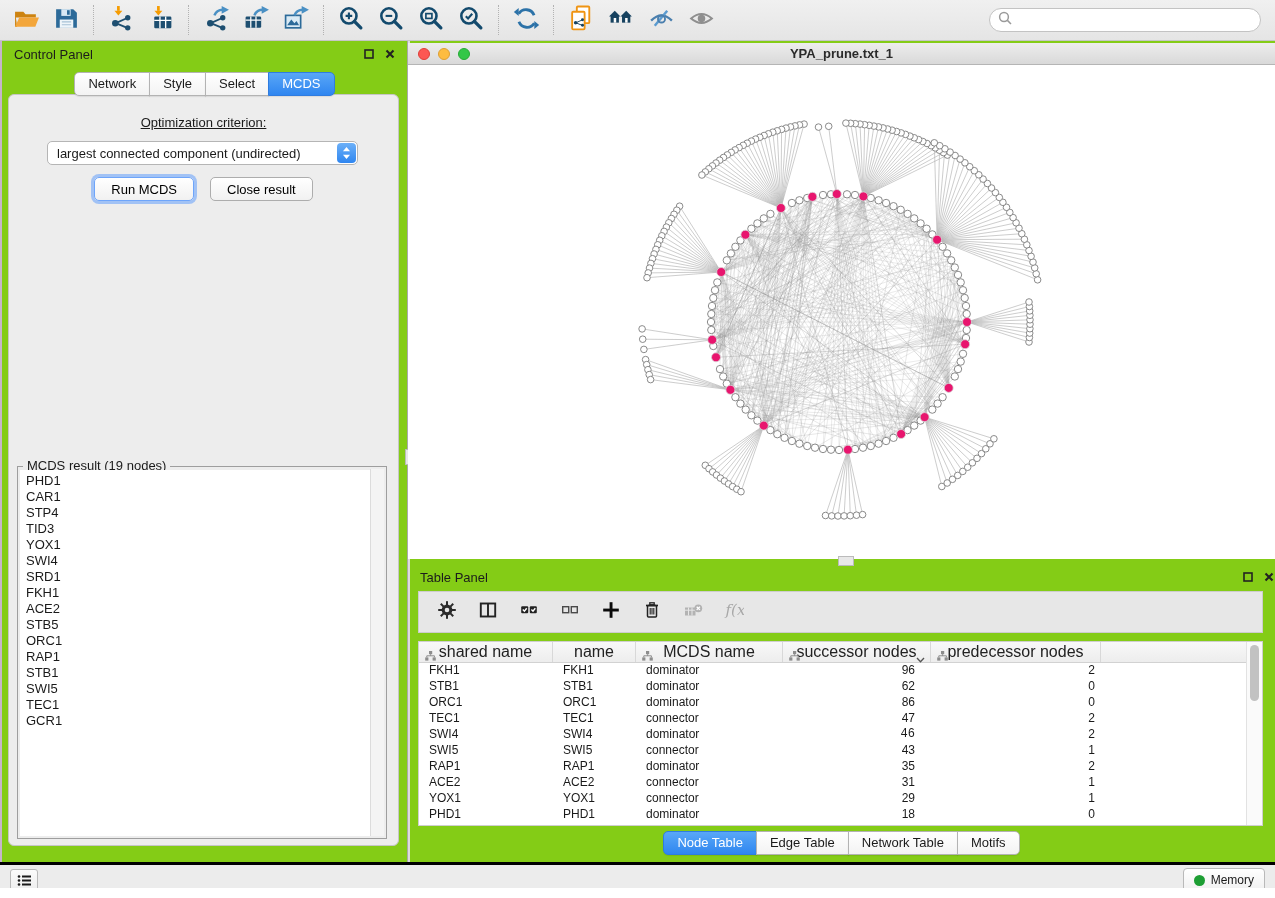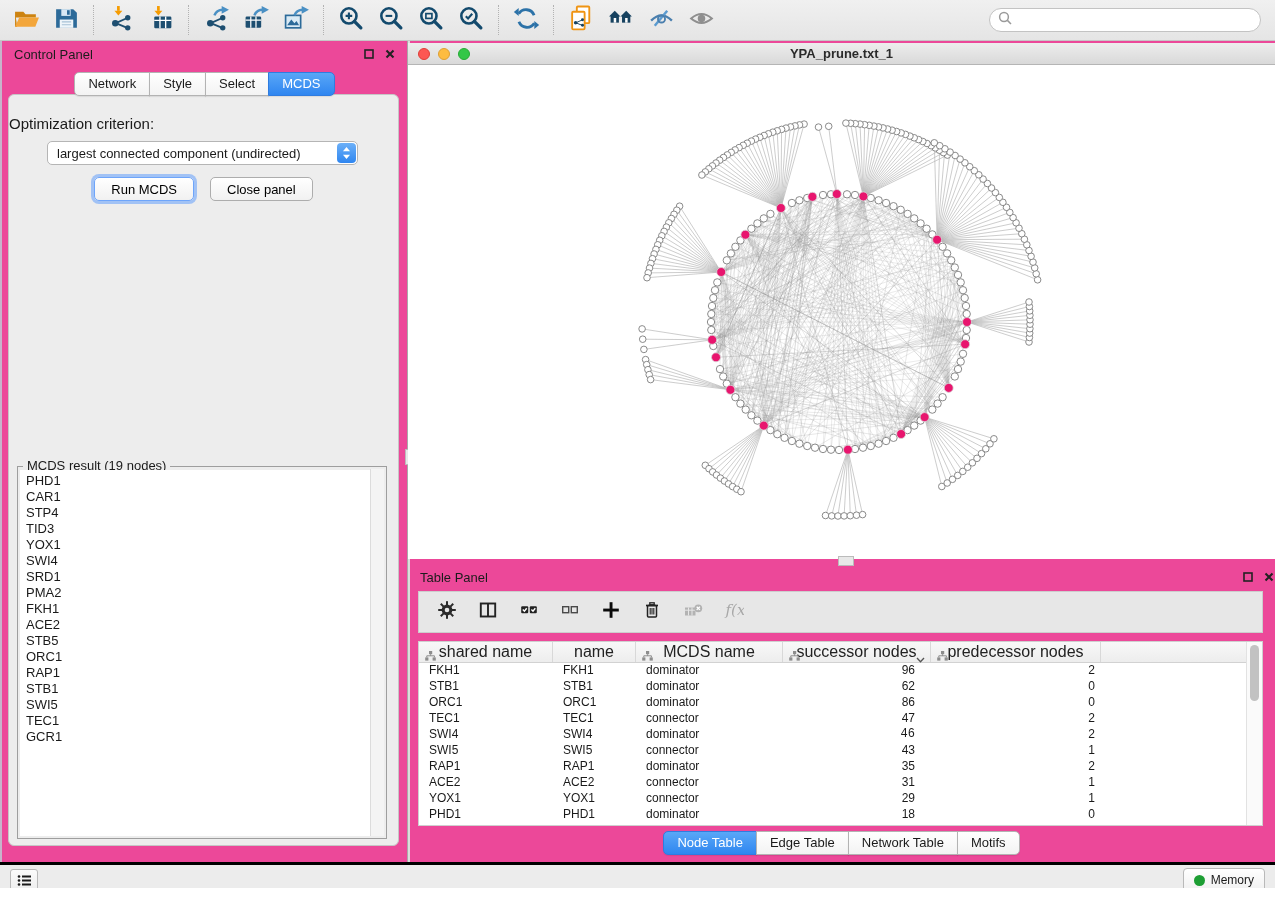--- a/index.html
+++ b/index.html
@@ -1,17 +1,17 @@
 <!DOCTYPE html>
 <html><head>
 <meta charset="utf-8">
 <style>
   html,body{margin:0;padding:0;}
   .app{position:relative;width:1275px;height:888px;overflow:hidden;
-       background:#ec4899;font-family:"Liberation Sans",sans-serif;color:#1a1a1a;
+       background:#84cc16;font-family:"Liberation Sans",sans-serif;color:#1a1a1a;
        -webkit-font-smoothing:antialiased;}
   
   .toolbar{position:absolute;left:0;top:0;width:1275px;height:41px;
            background:linear-gradient(#f0f0f0,#e5e5e5);border-bottom:1px solid #c6c6c6;
            display:flex;align-items:center;padding-left:6px;box-sizing:border-box;}
   .tb-btn{width:40px;height:36px;display:flex;align-items:center;justify-content:center;border-radius:4px;}
   .tb-btn svg{width:27px;height:27px;}
   .tb-sep{width:0;height:30px;border-left:1px dotted #b2b2b2;margin:0 7px;}
   .search-box{margin-left:auto;margin-right:14px;width:272px;height:24px;background:#fff;
               border:1px solid #c3c3c3;border-radius:13px;display:flex;align-items:center;
@@ -28,21 +28,21 @@
   .cp-header{position:absolute;left:0;top:0;right:0;height:26px;display:flex;align-items:center;
              padding:0 12px;justify-content:space-between;box-sizing:border-box;}
   .cp-tabs{position:absolute;top:31px;left:0;right:0;display:flex;justify-content:center;z-index:3;}
   .seg-tab{font-size:13px;padding:3px 13px 4px;background:linear-gradient(#ffffff,#f3f3f3);
            border:1px solid #b3b3b3;margin-left:-1px;color:#1a1a1a;box-shadow:0 1px 1px rgba(0,0,0,.08);}
   .seg-tab:first-child{border-radius:5px 0 0 5px;margin-left:0;}
   .seg-tab:last-child{border-radius:0 5px 5px 0;}
   .seg-tab.active{background:linear-gradient(#59a7f7,#2f86f0);border-color:#2f7ce0;color:#fff;}
   .cp-content{position:absolute;top:53px;left:6px;right:8px;bottom:16px;background:#ededed;
               border:1px solid #c6c6c6;border-radius:6px;}
-  .opt-label{position:absolute;top:20px;left:0;right:0;font-size:15px;}
+  .opt-label{position:absolute;top:20px;left:0;right:0;text-align:center;font-size:13px;text-decoration:underline;}
   .combo{position:absolute;top:46px;left:38px;right:40px;height:24px;background:#fff;
          border:1px solid #b5b5b5;border-radius:5px;font-size:13px;display:flex;align-items:center;
          padding-left:9px;box-sizing:border-box;}
   .combo-stepper{position:absolute;right:1px;top:1px;bottom:1px;width:19px;border-radius:4px;
                  background:linear-gradient(#6cb0f8,#2f86f0);display:flex;align-items:center;justify-content:center;}
   .btn-row{position:absolute;top:82px;left:0;right:0;display:flex;justify-content:center;gap:16px;}
   .push-btn{height:24px;padding:0 16px;font-size:13px;background:linear-gradient(#ffffff,#f1f1f1);
             border:1px solid #adadad;border-radius:5px;font-family:"Liberation Sans",sans-serif;}
   .push-btn.focused{box-shadow:0 0 0 3px rgba(110,165,250,.6);border-color:#6ea5fa;}
   .group-box{position:absolute;left:8px;right:11px;top:371px;bottom:6px;border:1px solid #9e9e9e;background:#ededed;}
@@ -292,33 +292,32 @@
         <span>largest connected component (undirected)</span>
         <span class="combo-stepper">
           <svg width="9" height="14" viewBox="0 0 9 14">
               <path d="M4.5 1 8 5.2 H1 Z" fill="#fff"></path>
               <path d="M4.5 13 1 8.8 H8 Z" fill="#fff"></path>
             </svg>
         </span>
       </div>
       <div class="btn-row">
         <button class="push-btn focused">Run MCDS</button>
-        <button class="push-btn">Close panel</button>
+        <button class="push-btn">Close result</button>
       </div>
       <div class="group-box">
         <span class="group-title">MCDS result (19 nodes)</span>
         <div class="result-list" id="mcds-list">
             <div class="result-item">PHD1</div>
             <div class="result-item">CAR1</div>
             <div class="result-item">STP4</div>
             <div class="result-item">TID3</div>
             <div class="result-item">YOX1</div>
             <div class="result-item">SWI4</div>
             <div class="result-item">SRD1</div>
-            <div class="result-item">PMA2</div>
             <div class="result-item">FKH1</div>
             <div class="result-item">ACE2</div>
             <div class="result-item">STB5</div>
             <div class="result-item">ORC1</div>
             <div class="result-item">RAP1</div>
             <div class="result-item">STB1</div>
             <div class="result-item">SWI5</div>
             <div class="result-item">TEC1</div>
             <div class="result-item">GCR1</div>
           </div>

